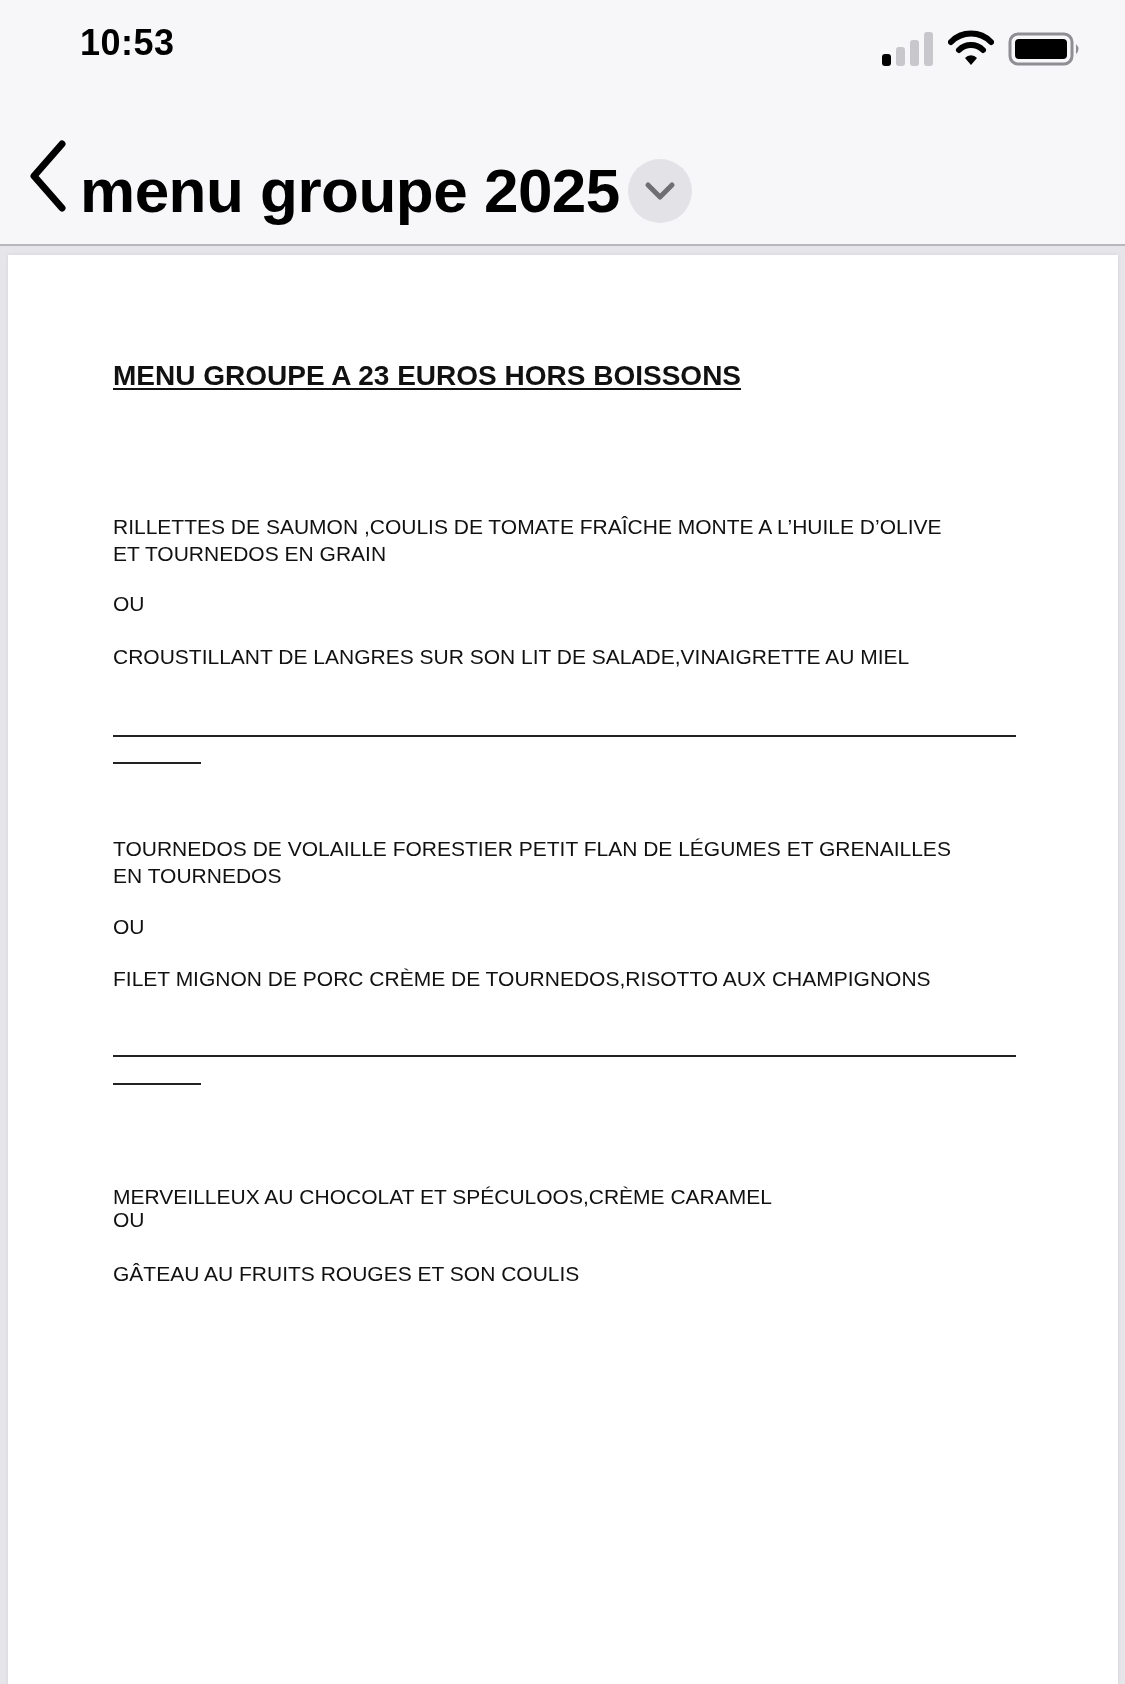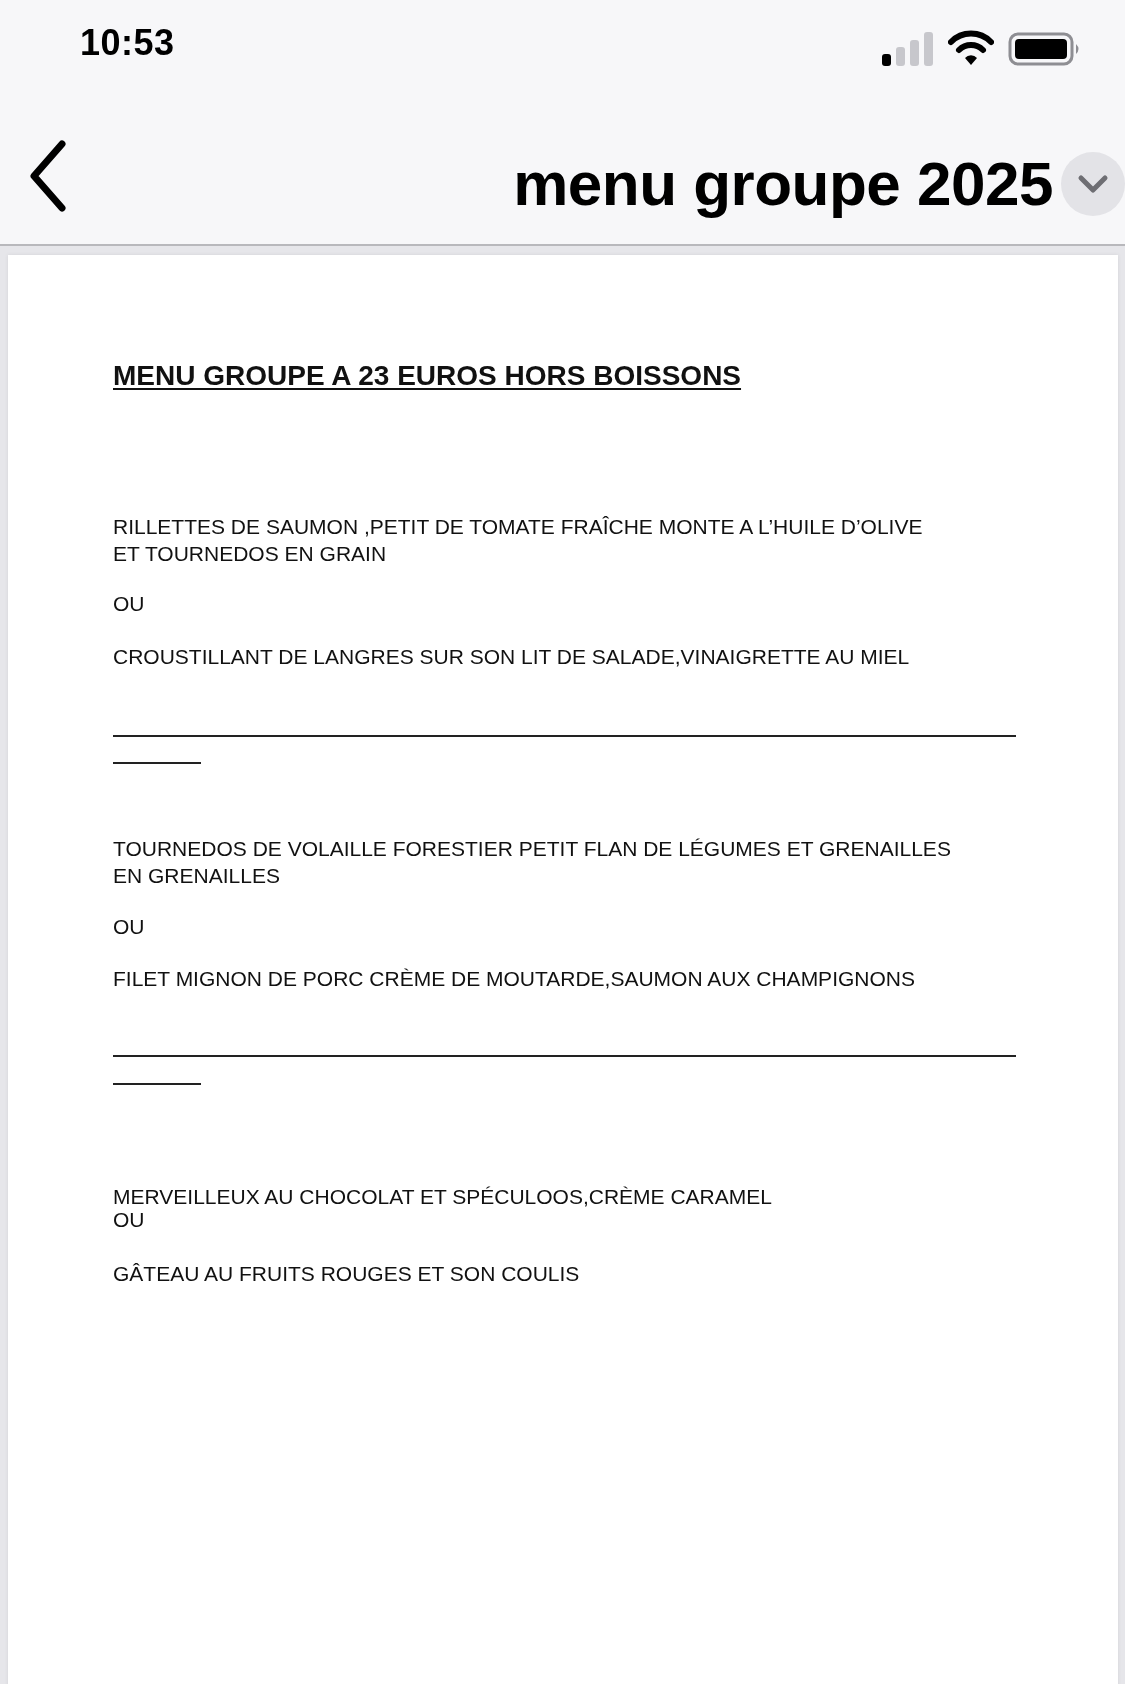--- a/index.html
+++ b/index.html
@@ -60,23 +60,23 @@
       position: absolute;
       left: 22px;
       top: 34px;
       width: 60px;
       height: 80px;
       cursor: pointer;
     }
     .title-wrap {
       position: absolute;
       left: 0; right: 0;
-      top: 48px;
+      top: 55px;
       display: flex;
-      justify-content: flex-end;
+      justify-content: flex-start;
       align-items: center;
       gap: 8px;
     }
     .title {
       font-size: 62px;
       font-weight: 700;
       color: #000;
       letter-spacing: -0.5px;
       margin-left: 80px;
     }
@@ -191,31 +191,31 @@
   </div>
 </div>
 
 <div class="divider-top"></div>
 <div class="page-frame"></div>
 
 <div class="document">
   <div class="doc-content">
     <div class="doc-heading" style="top:0px;">MENU GROUPE A 23 EUROS HORS BOISSONS</div>
 
-    <div class="line" style="top:153px;">RILLETTES DE SAUMON ,PETIT DE TOMATE FRAÎCHE MONTE A L’HUILE D’OLIVE</div>
+    <div class="line" style="top:153px;">RILLETTES DE SAUMON ,COULIS DE TOMATE FRAÎCHE MONTE A L’HUILE D’OLIVE</div>
     <div class="line" style="top:180px;">ET TOURNEDOS EN GRAIN</div>
     <div class="line" style="top:230px;">OU</div>
     <div class="line" style="top:283px;">CROUSTILLANT DE LANGRES SUR SON LIT DE SALADE,VINAIGRETTE AU MIEL</div>
     <div class="rule-long" style="top:375px;"></div>
     <div class="rule-short" style="top:402px;"></div>
 
     <div class="line" style="top:475px;">TOURNEDOS DE VOLAILLE FORESTIER PETIT FLAN DE LÉGUMES ET GRENAILLES</div>
-    <div class="line" style="top:502px;">EN GRENAILLES</div>
+    <div class="line" style="top:502px;">EN TOURNEDOS</div>
     <div class="line" style="top:553px;">OU</div>
-    <div class="line" style="top:605px;">FILET MIGNON DE PORC CRÈME DE MOUTARDE,SAUMON AUX CHAMPIGNONS</div>
+    <div class="line" style="top:605px;">FILET MIGNON DE PORC CRÈME DE TOURNEDOS,RISOTTO AUX CHAMPIGNONS</div>
     <div class="rule-long" style="top:695px;"></div>
     <div class="rule-short" style="top:723px;"></div>
 
     <div class="line" style="top:823px;">MERVEILLEUX AU CHOCOLAT ET SPÉCULOOS,CRÈME CARAMEL</div>
     <div class="line" style="top:846px;">OU</div>
     <div class="line" style="top:900px;">GÂTEAU AU FRUITS ROUGES ET SON COULIS</div>
   </div>
 </div>
 
 </body></html>

